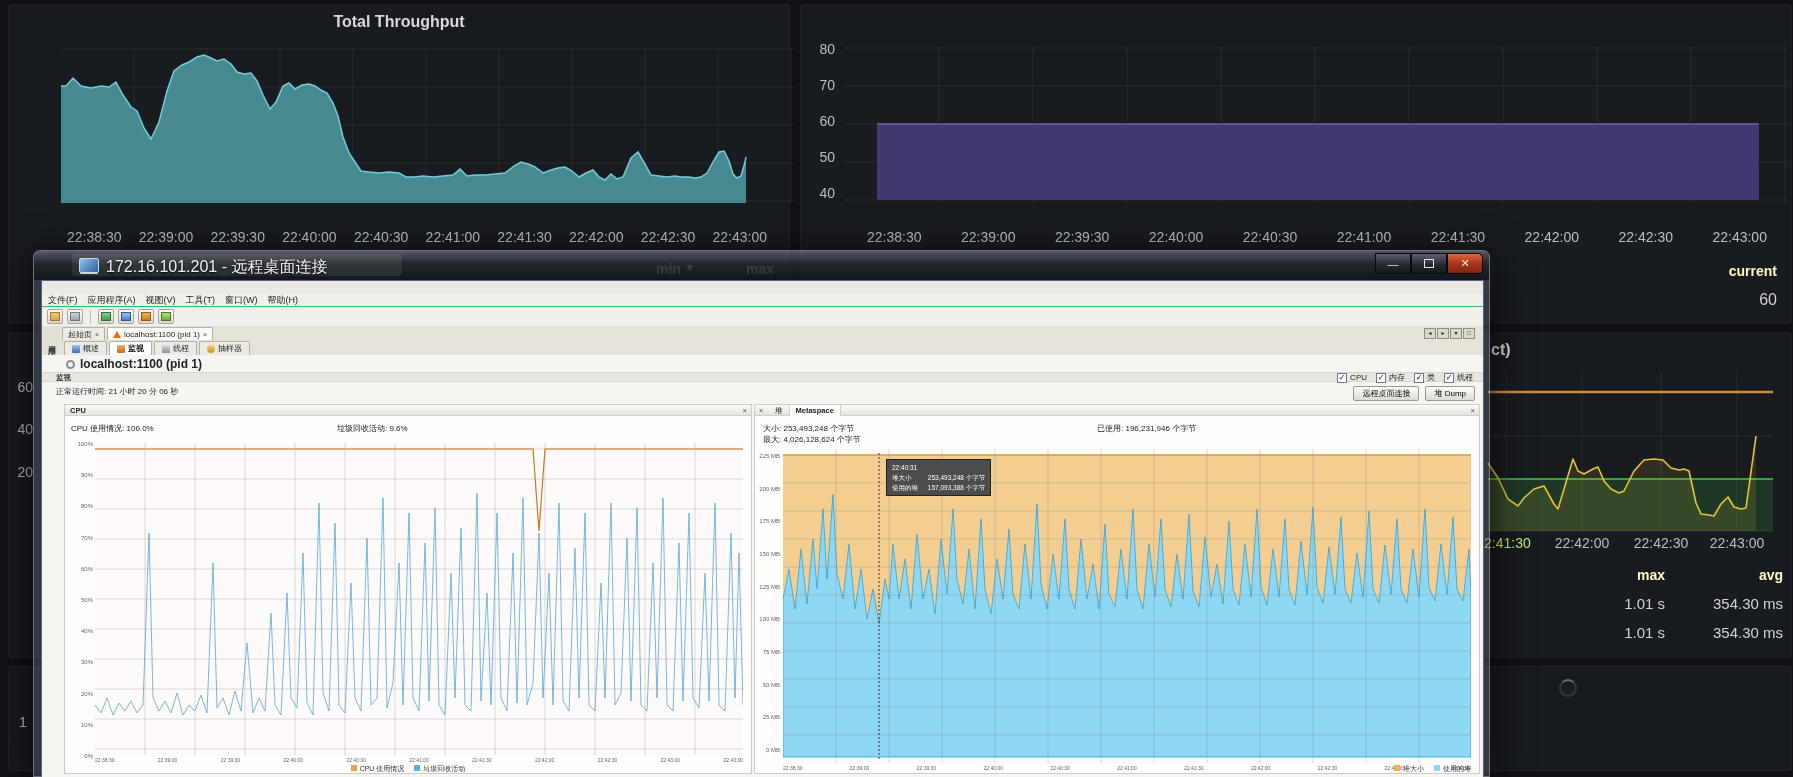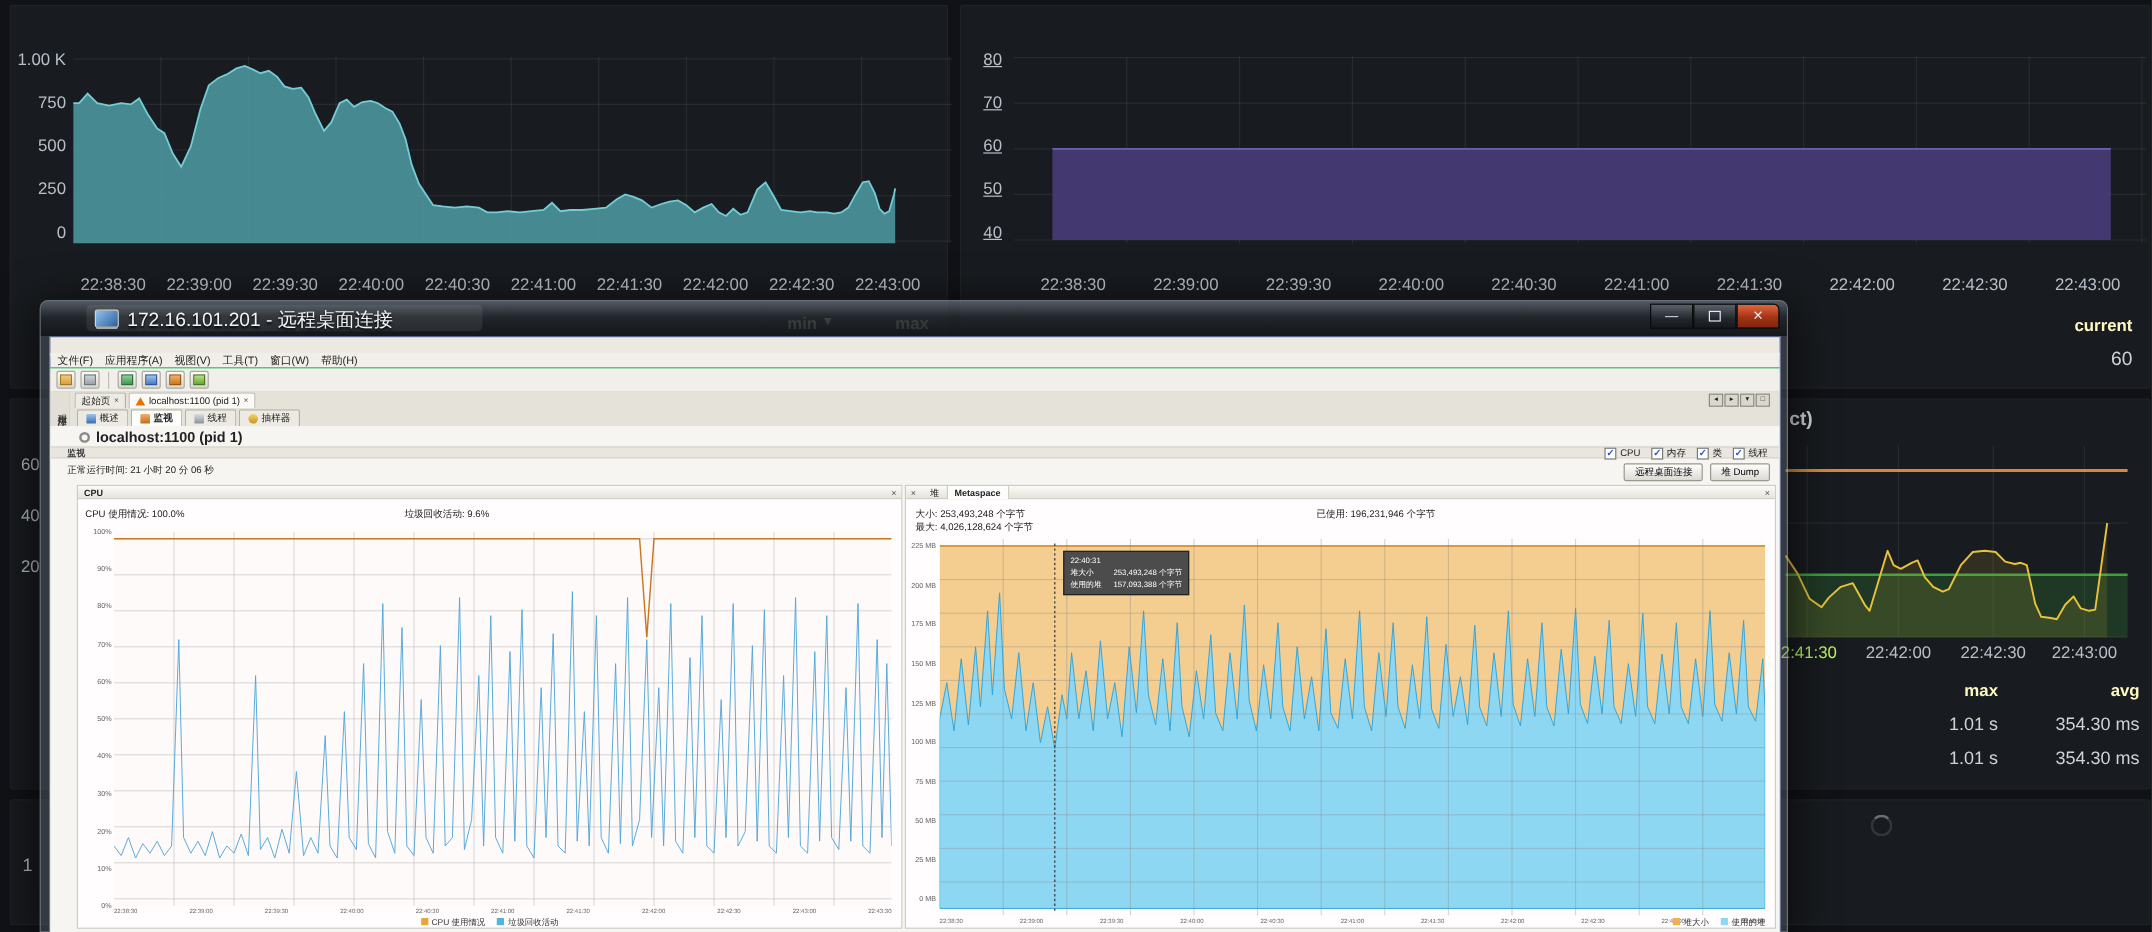--- a/index.html
+++ b/index.html
@@ -79,27 +79,21 @@
   .sw{width:6px;height:6px;display:inline-block;margin-right:3px;}
   .meta-tip{position:absolute;background:#4c4c4c;border:1px solid #222;color:#fff;font-size:6.5px;padding:3px 5px;line-height:1.5;z-index:5;}
   .meta-tip b{font-weight:400;display:inline-block;min-width:34px;}
 </style>
 </head>
 <body>
 
 <div class="screen">
 
   <div class="gpanel" id="gf-throughput" style="left:8px;top:4px;width:782px;height:320px;">
-    <div class="yticks" style="left:2px;top:36px;height:160px;width:44px;">
-        <span>1.00 K</span>
-        <span>750</span>
-        <span>500</span>
-        <span>250</span>
-        <span>0</span>
-      </div>
+    <div class="gtitle">Total Throughput</div>
     <svg style="position:absolute;left:52px;top:42px;" width="733" height="156" viewBox="0 0 733 156">
       <g class="gf-grid">
         <line x1="0" y1="2" x2="733" y2="2"></line>
           <line x1="0" y1="40" x2="733" y2="40"></line>
           <line x1="0" y1="78" x2="733" y2="78"></line>
           <line x1="0" y1="116" x2="733" y2="116"></line>
           <line x1="0" y1="154" x2="733" y2="154"></line>
         <line x1="73" y1="0" x2="73" y2="156"></line>
           <line x1="146" y1="0" x2="146" y2="156"></line>
           <line x1="219" y1="0" x2="219" y2="156"></line>
@@ -127,21 +121,21 @@
         <span>22:43:00</span>
       </div>
 
     <span class="blue" style="position:absolute;left:647px;top:256px;font-size:14px;">min</span>
     <span class="blue" style="position:absolute;left:678px;top:256px;font-size:11px;">▾</span>
     <span class="blue" style="position:absolute;left:737px;top:256px;font-size:14px;">max</span>
     <span class="blue" style="position:absolute;left:798px;top:256px;font-size:14px;">avg</span>
   </div>
 
   <div class="gpanel" id="gf-threads" style="left:800px;top:4px;width:992px;height:320px;">
-    <div class="yticks" style="left:6px;top:36px;height:160px;width:28px;text-decoration:underline;">
+    <div class="yticks" style="left:6px;top:36px;height:160px;width:28px;">
         <span>80</span>
         <span>70</span>
         <span>60</span>
         <span>50</span>
         <span>40</span>
       </div>
     <svg style="position:absolute;left:44px;top:42px;" width="944" height="156" viewBox="0 0 944 156">
       <g class="gf-grid">
         <line x1="0" y1="1" x2="944" y2="1"></line>
           <line x1="0" y1="39" x2="944" y2="39"></line>

